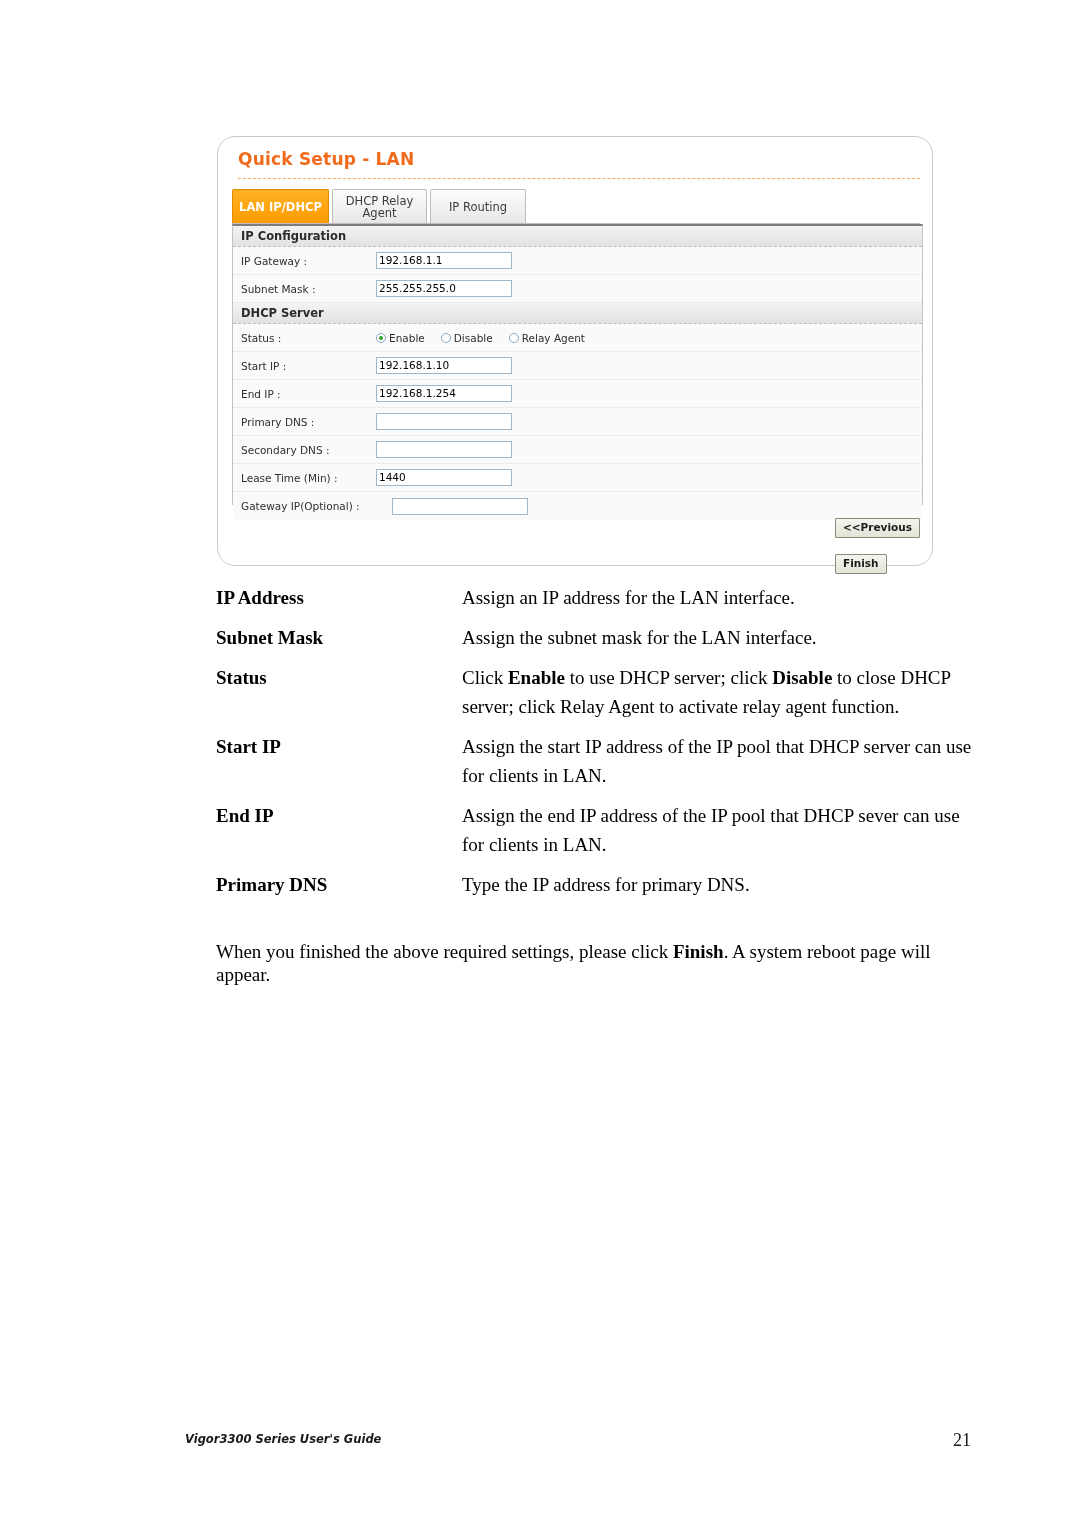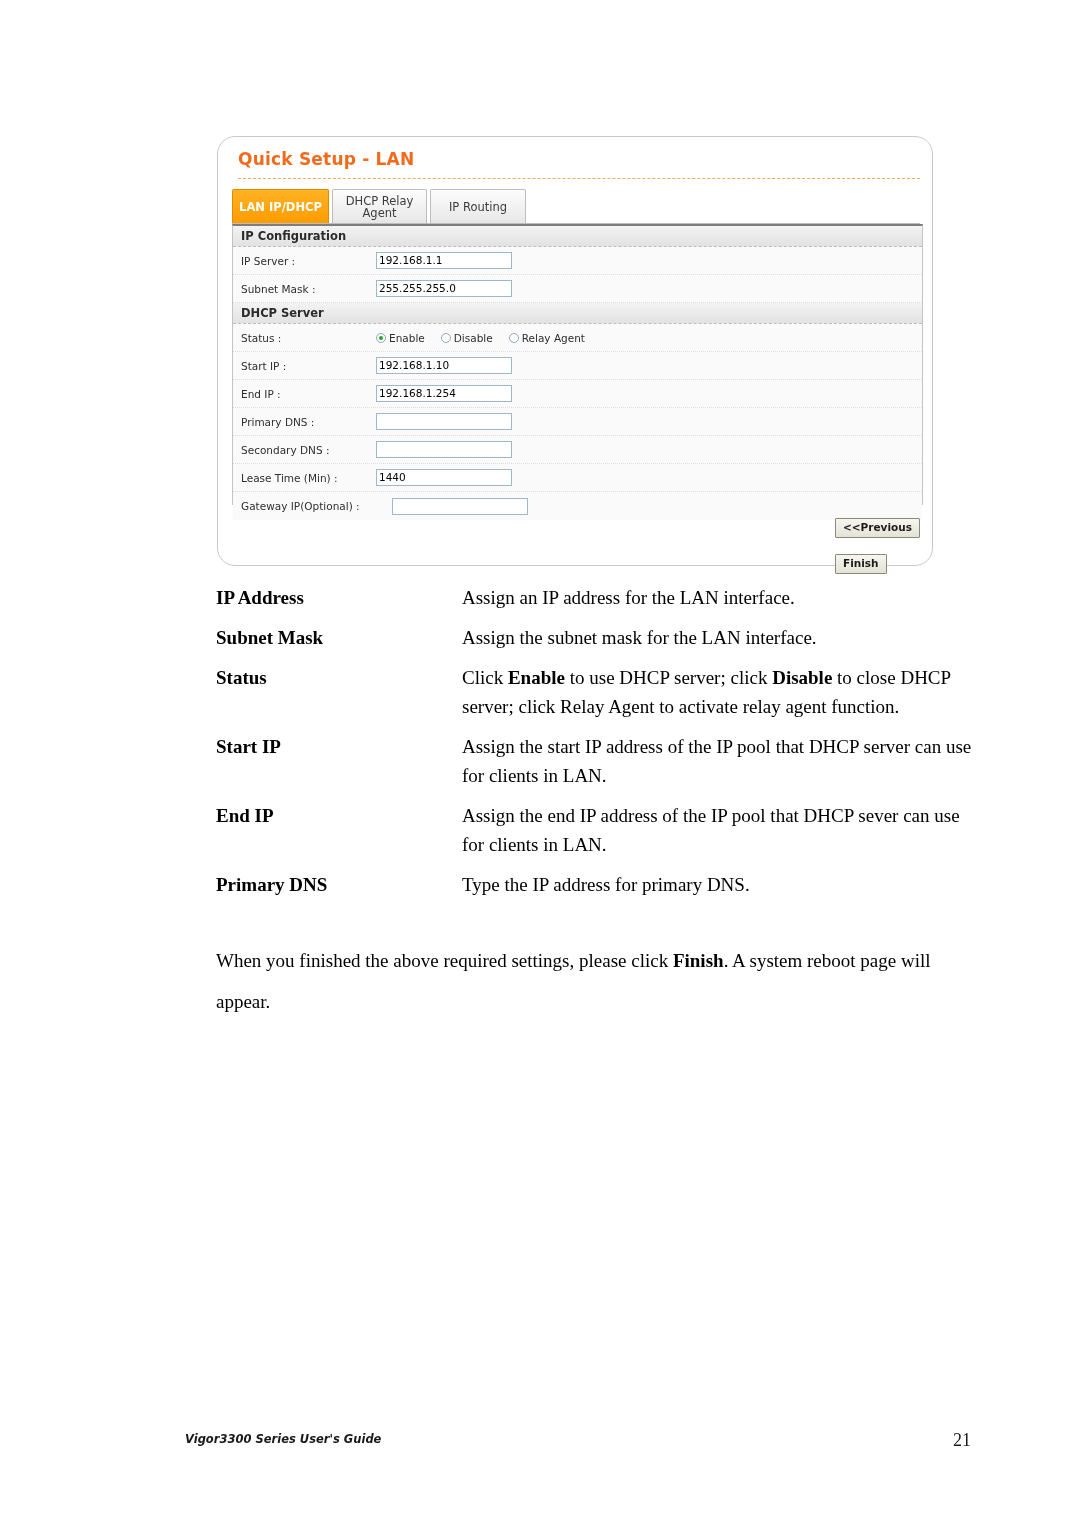--- a/index.html
+++ b/index.html
@@ -215,21 +215,21 @@
     flex: 1;
     font-size: 19px;
     line-height: 29px;
   }
   .para {
     position: absolute;
     left: 216px;
     top: 940px;
     width: 768px;
     font-size: 19px;
-    line-height: 41px;
+    line-height: 23px;
   }
   .para b, .def-desc b { font-weight: bold; }
 
   
   .footer-left {
     position: absolute;
     left: 185px;
     top: 1432px;
     font-family: "DejaVu Sans", "Liberation Sans", sans-serif;
     font-style: italic;
@@ -258,21 +258,21 @@
     <div class="tab t2">DHCP Relay Agent</div>
     <div class="tab t3">IP Routing</div>
     <div class="tab-underline"></div>
   </div>
 
   <div class="panel">
 
     <div class="section-head">IP Configuration</div>
 
     <div class="frow">
-      <div class="flabel">IP Server :</div>
+      <div class="flabel">IP Gateway :</div>
       <div class="fctl">
         <div class="tbox">192.168.1.1</div>
       </div>
     </div>
 
     <div class="frow">
       <div class="flabel">Subnet Mask :</div>
       <div class="fctl">
         <div class="tbox">255.255.255.0</div>
       </div>

